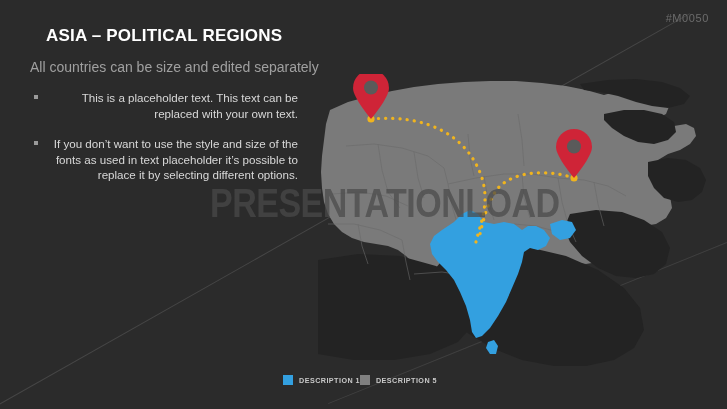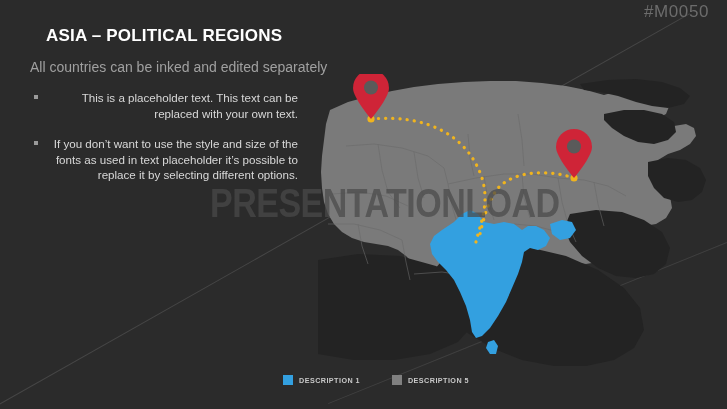--- a/index.html
+++ b/index.html
@@ -46,22 +46,22 @@
     opacity:.72;
     white-space:nowrap;
     font-family:"Liberation Sans", sans-serif;
     transform:scaleY(1.18);
     transform-origin:left top;
     pointer-events:none;
   }
 
   
   #doc-id{
-    position:absolute; right:18px; top:2px;
-    font-size:17px; color:#6c6c6c;
+    position:absolute; right:18px; top:12px;
+    font-size:11px; color:#6c6c6c;
     letter-spacing:.6px;
   }
   #title{
     position:absolute; left:46px; top:26px;
     font-size:17px; color:#ffffff;
     letter-spacing:.2px; font-weight:bold;
     white-space:nowrap;
   }
   #subtitle{
     position:absolute; left:30px; top:59px;
@@ -85,21 +85,21 @@
   }
   .bullet .marker{
     position:absolute; left:4px; top:5px;
     width:4px; height:4px;
     background:#9a9a9a;
   }
 
   
   #legend{
     position:absolute; left:283px; top:375px;
-    display:flex; align-items:center; gap:32px;
+    display:flex; align-items:center; 
   }
   .legend-item{ display:flex; align-items:center; gap:6px; }
   .legend-swatch{ width:10px; height:10px; display:block; }
   .legend-label{
     font-size:7.2px; color:#c9c9c9;
     letter-spacing:.45px; font-weight:bold;
     white-space:nowrap;
   }
 </style>
 </head>
@@ -207,21 +207,21 @@
 
     </svg>
   </div>
 
   <div id="watermark">PRESENTATIONLOAD</div>
 
   <div id="doc-id">#M0050</div>
 
   <h1 id="title">ASIA – POLITICAL REGIONS</h1>
 
-  <div id="subtitle">All countries can be inked and edited separately</div>
+  <div id="subtitle">All countries can be size and edited separately</div>
 
   <div id="bullets">
     <div class="bullet">
       <span class="marker"></span>
       <span>This is a placeholder text. This text can be replaced with your own text.</span>
     </div>
     <div class="bullet">
       <span class="marker"></span>
       <span>If you don’t want to use the style and size of the fonts as used in text placeholder it’s possible to replace it by selecting different options.</span>
     </div>

